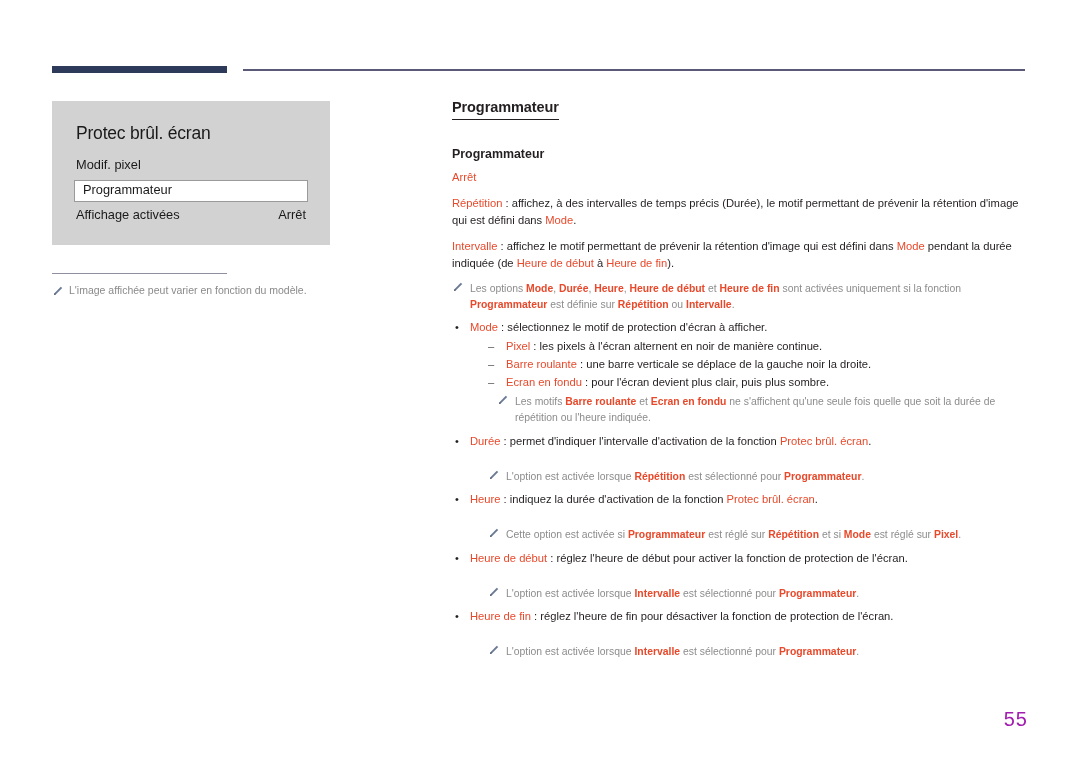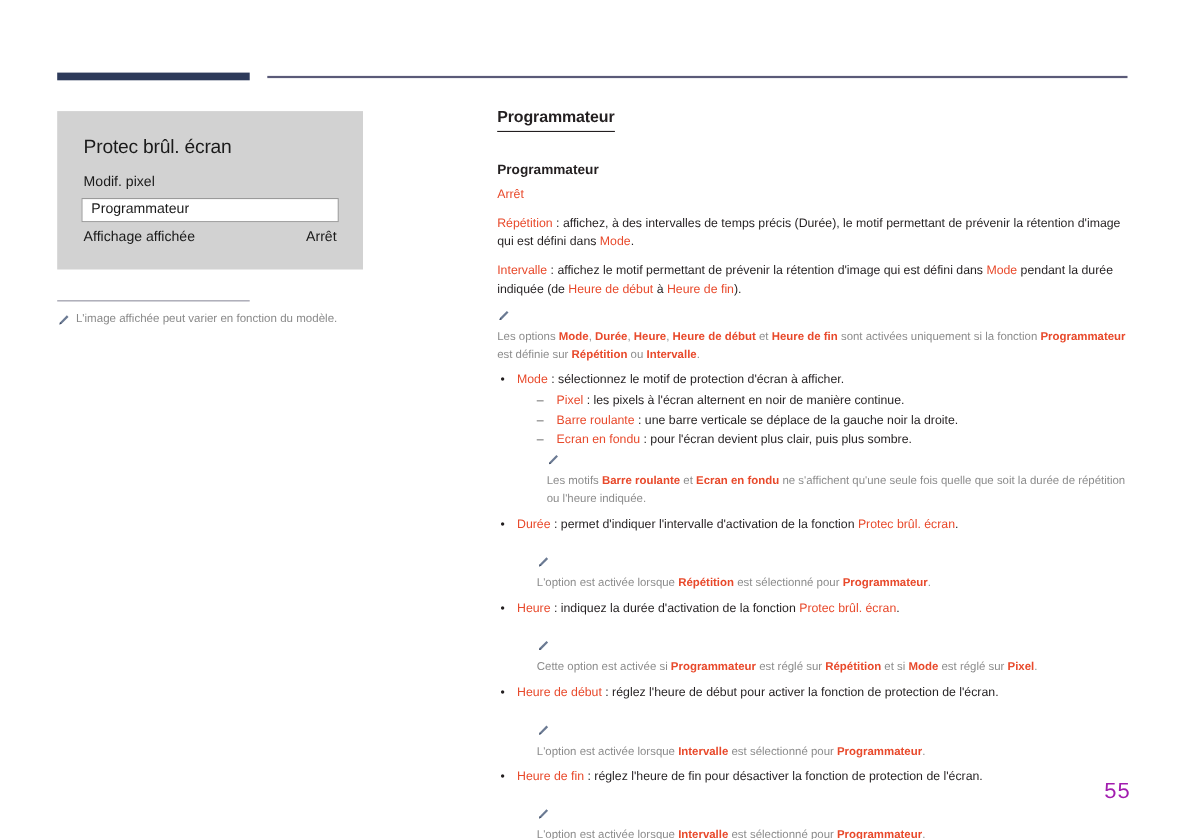--- a/index.html
+++ b/index.html
@@ -146,21 +146,20 @@
   }
 
   
   .note {
     display: flex;
     gap: 7px;
     font-size: 10.4px;
     line-height: 1.5;
     color: #8c8c8c;
     margin: 3px 0 7px 0;
-    flex-direction: column;
   }
   .note .txt { flex: 1; }
 
   
   ul.bullets {
     list-style: none;
     margin: 0;
     padding: 0;
   }
   ul.bullets > li {
@@ -223,21 +222,21 @@
     <div id="osd-rows">
         <div class="osd-row">
           <span>Modif. pixel</span>
           <span class="val"></span>
         </div>
         <div class="osd-row selected">
           <span>Programmateur</span>
           <span class="val"></span>
         </div>
         <div class="osd-row">
-          <span>Affichage affichée</span>
+          <span>Affichage activées</span>
           <span class="val">Arrêt</span>
         </div>
       </div>
   </div>
   <div class="footnote-divider"></div>
   <div class="footnote">
     <span class="pencil">
       <svg viewBox="0 0 12 12" width="11" height="11" aria-hidden="true">
         <path d="M9.6 0.7 L11.2 2.3 L4.4 9.1 L2.2 9.8 L2.9 7.6 Z" fill="#6b7a93"></path>
         <path d="M2.2 9.8 L2.9 7.6 L4.4 9.1 Z" fill="#3c4a63"></path>

